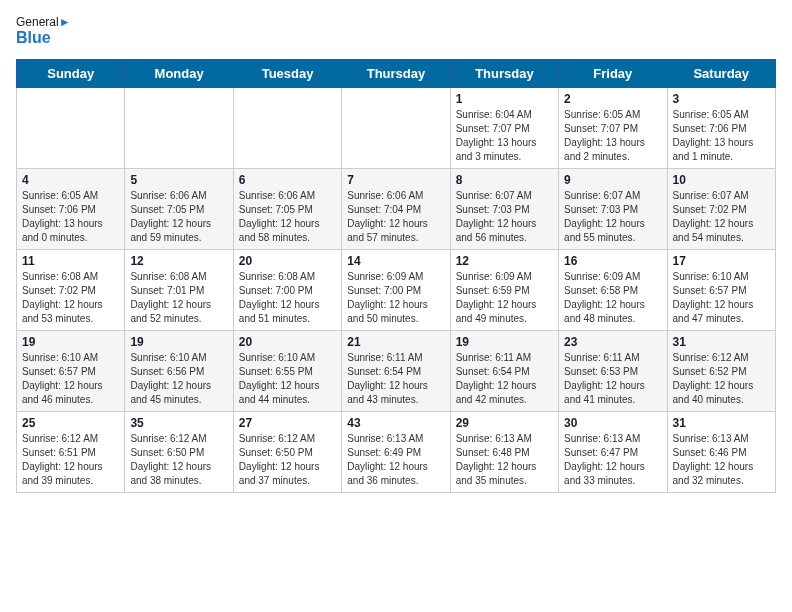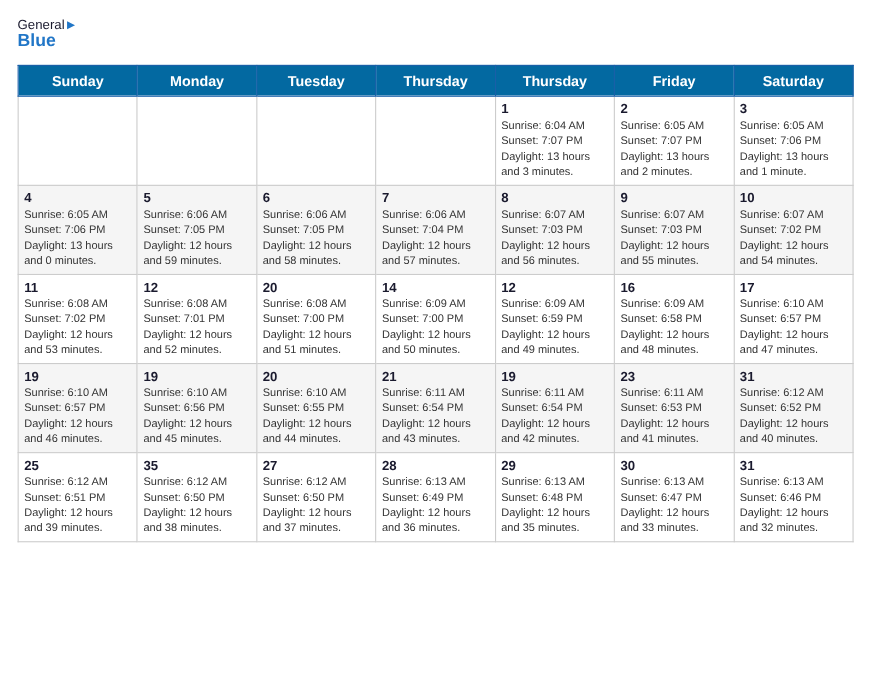--- a/index.html
+++ b/index.html
@@ -312,21 +312,21 @@
 and 38 minutes.</div>
         </td>
         <td>
           <span class="day-num">27</span>
           <div class="day-info" style="white-space: pre-line;">Sunrise: 6:12 AM
 Sunset: 6:50 PM
 Daylight: 12 hours
 and 37 minutes.</div>
         </td>
         <td>
-          <span class="day-num">28</span>
+          <span class="day-num">43</span>
           <div class="day-info" style="white-space: pre-line;">Sunrise: 6:13 AM
 Sunset: 6:49 PM
 Daylight: 12 hours
 and 36 minutes.</div>
         </td>
         <td>
           <span class="day-num">29</span>
           <div class="day-info" style="white-space: pre-line;">Sunrise: 6:13 AM
 Sunset: 6:48 PM
 Daylight: 12 hours

